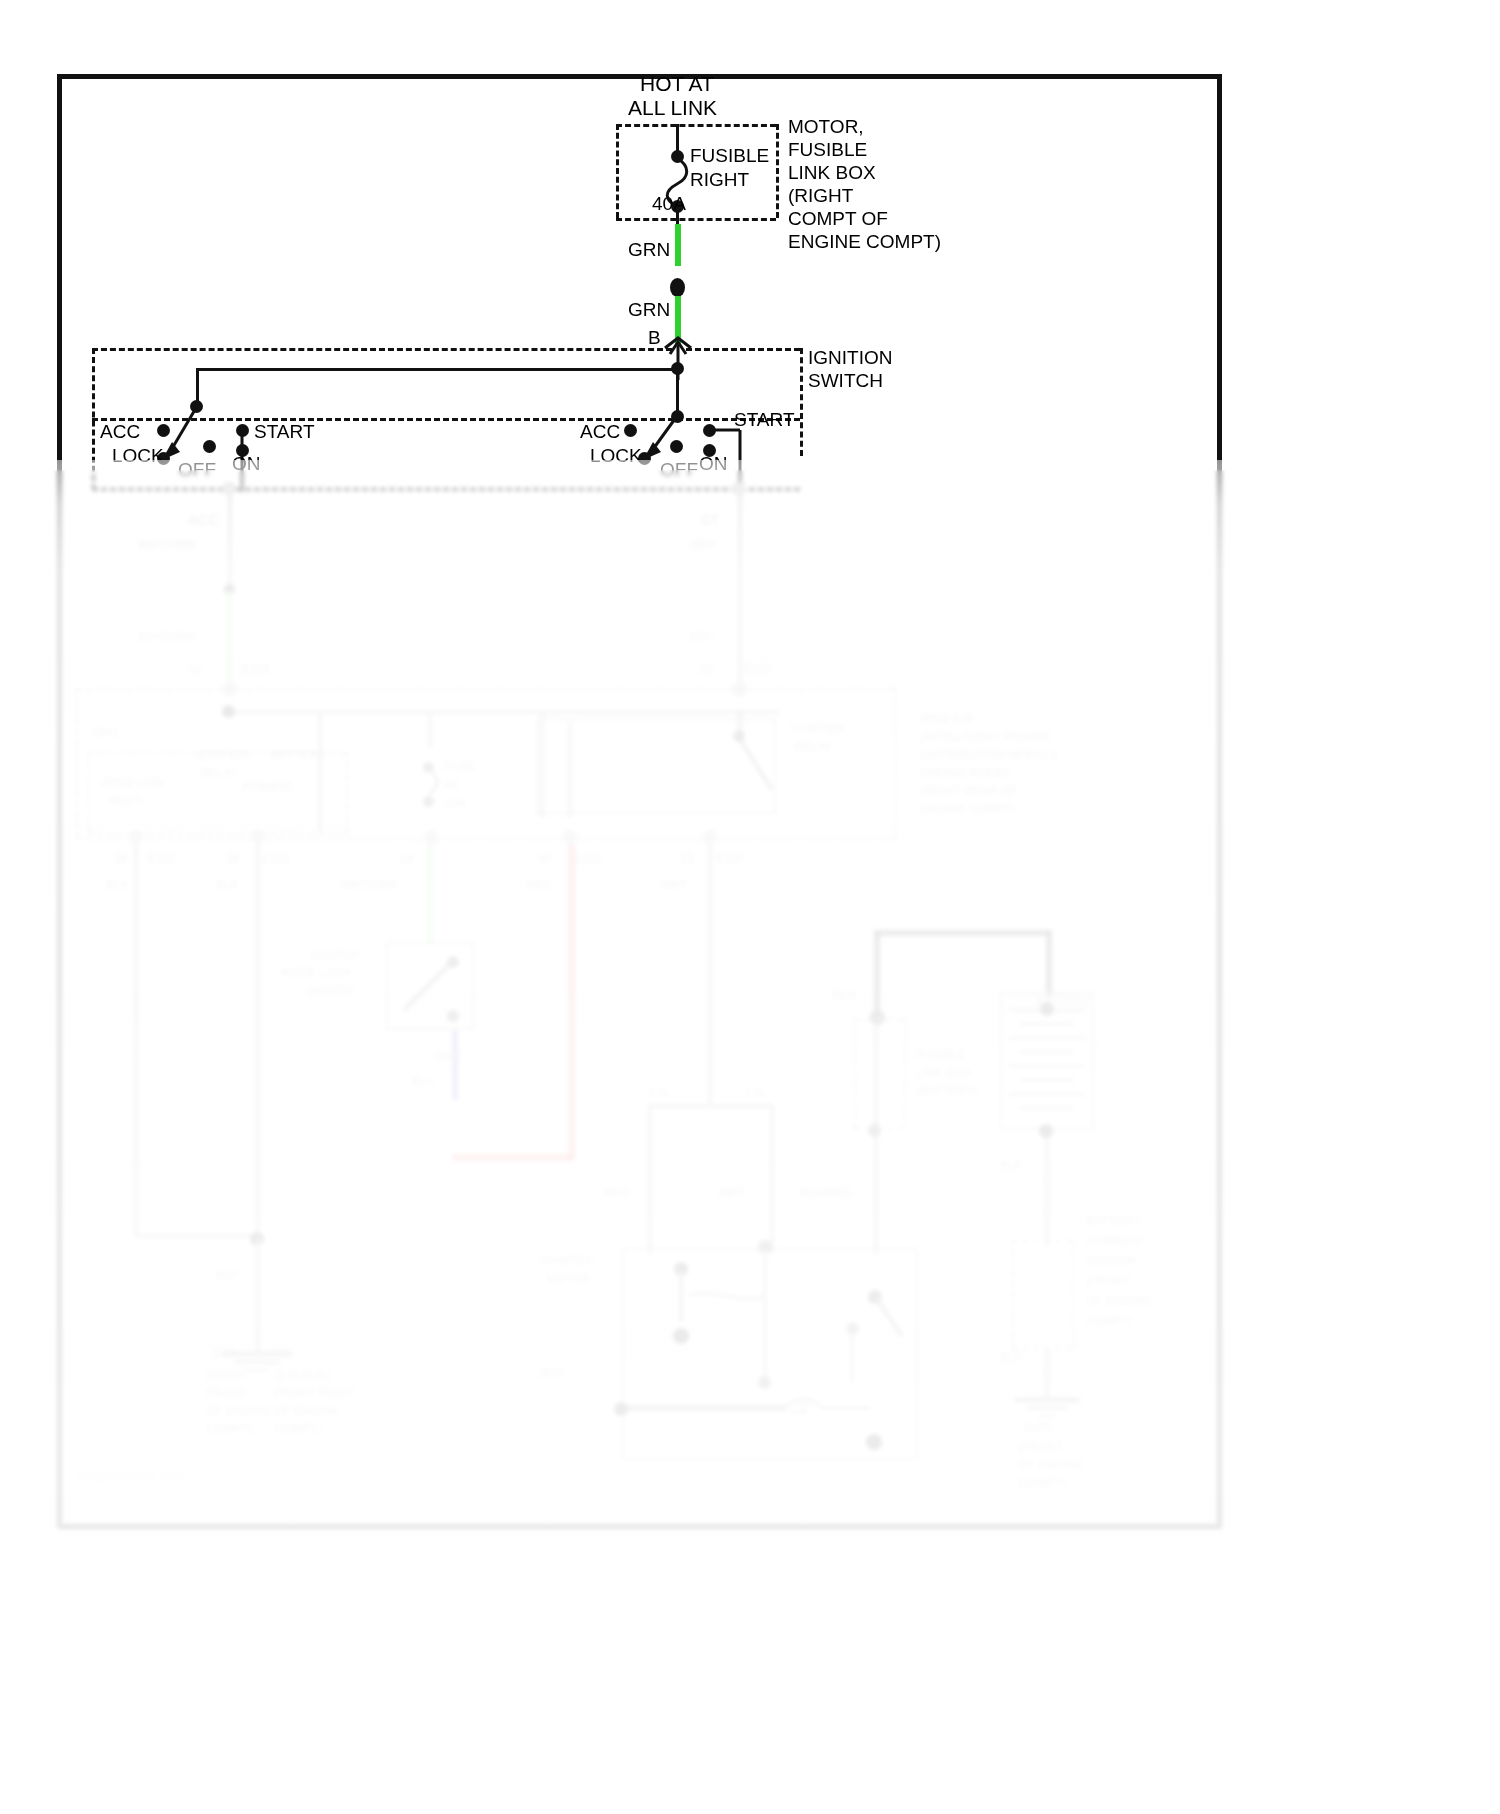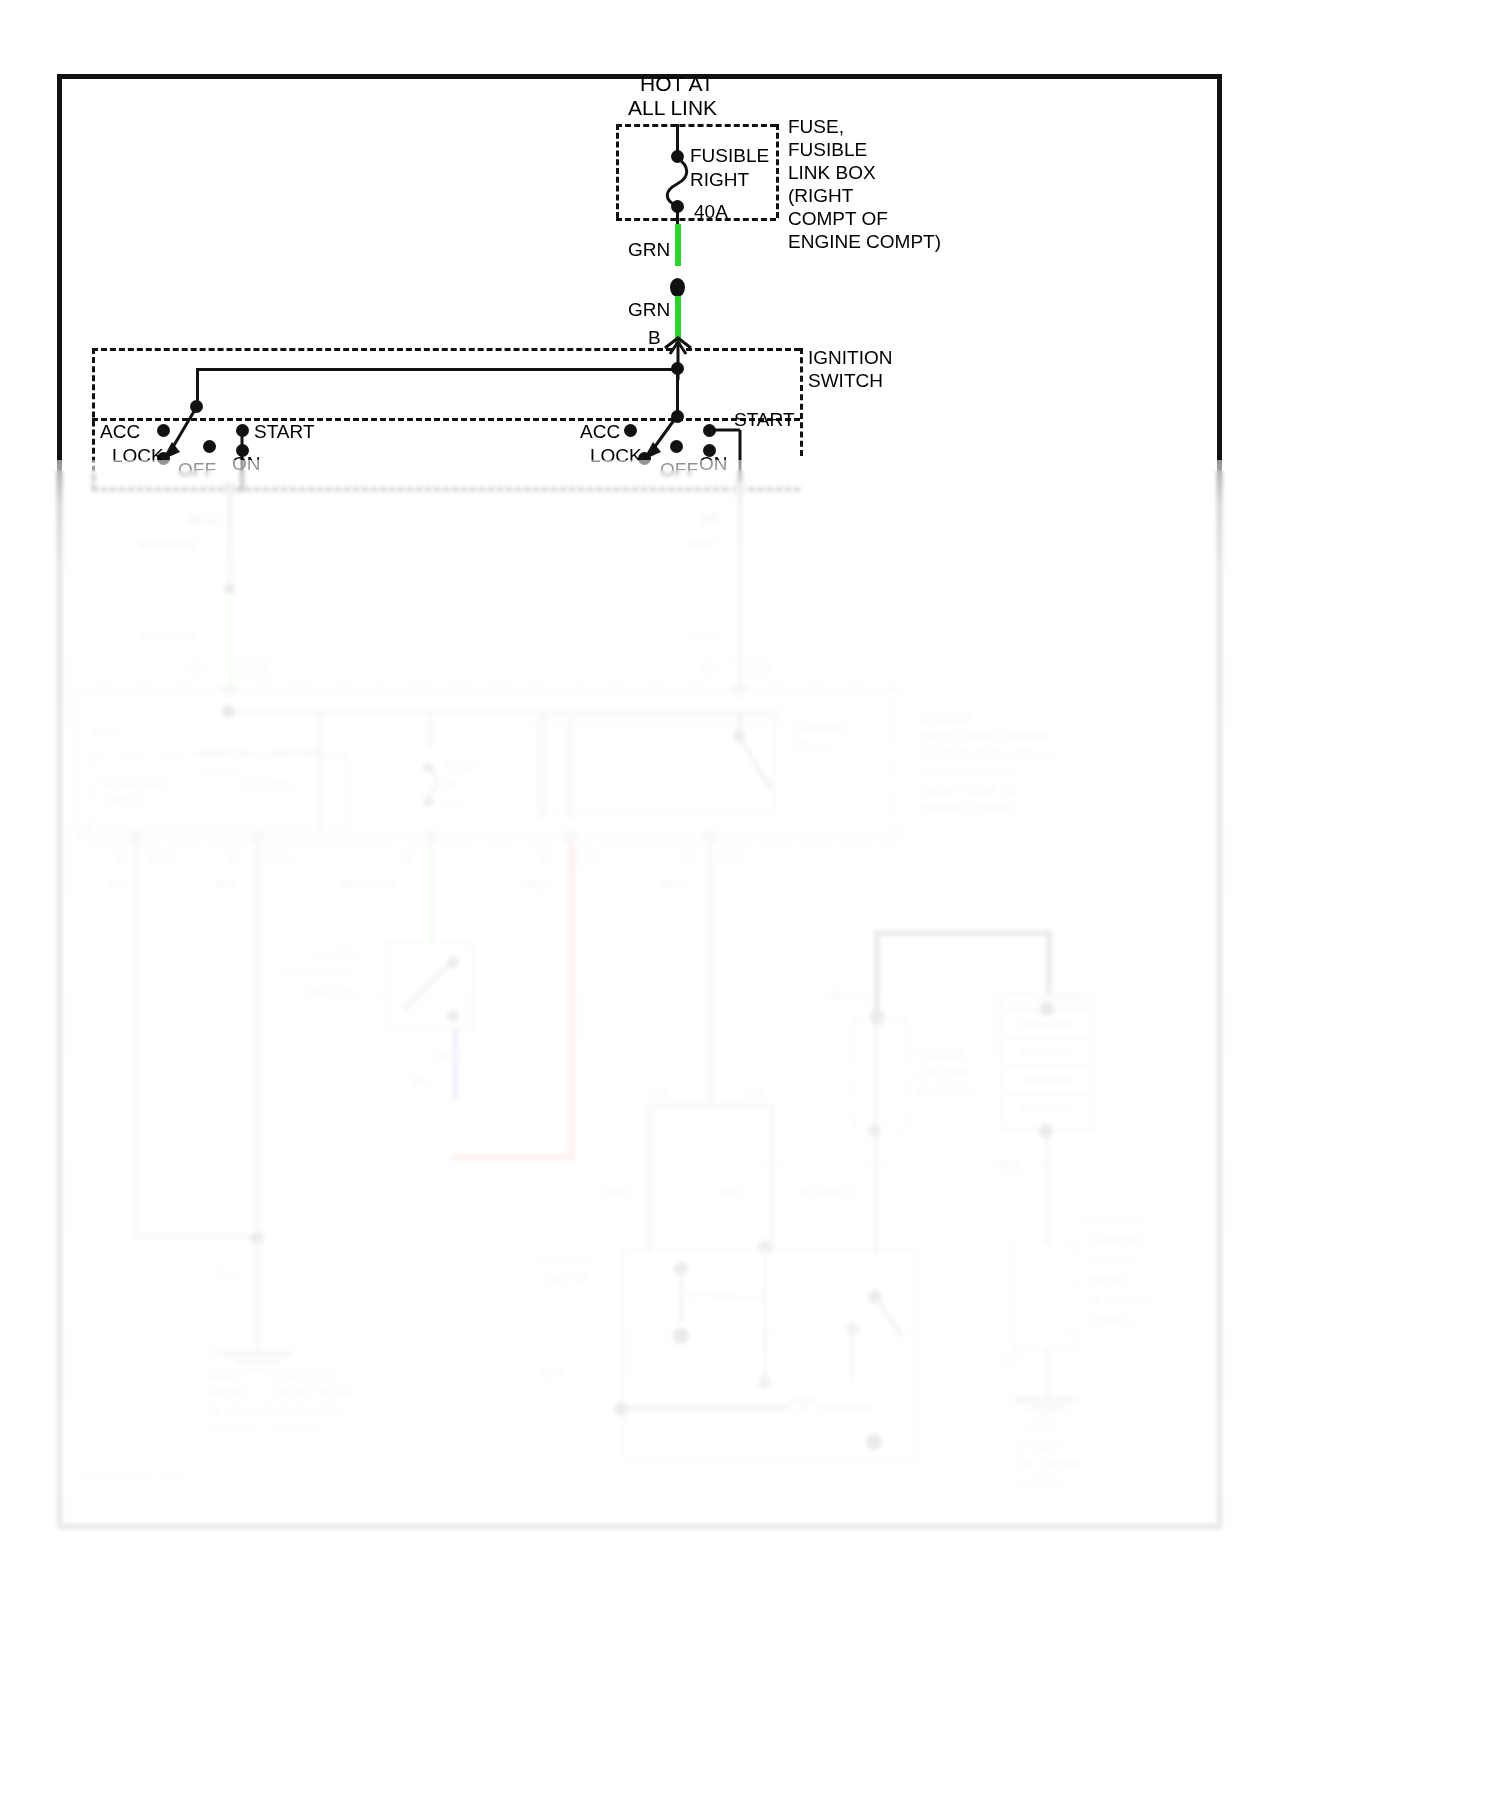--- a/index.html
+++ b/index.html
@@ -78,23 +78,23 @@
 
   <svg class="ov">
     <path d="M677,158 C690,166 690,177 677,184 C664,191 664,200 677,206" stroke="#111" stroke-width="3" fill="none"></path>
   </svg>
   <div class="dot md" style="left:671px;top:150px;"></div>
   <div class="dot md" style="left:671px;top:200px;"></div>
   <div class="wire v" style="left:676px;top:206px;height:20px;"></div>
 
   <div class="txt" style="left:690px;top:144px;">FUSIBLE</div>
   <div class="txt" style="left:690px;top:168px;">RIGHT</div>
-  <div class="txt" style="left:694px;top:192px;margin-top:8px;">40A</div>
-
-  <div class="txt" style="left:788px;top:115px;">FUSE,</div>
+  <div class="txt" style="left:652px;top:192px;">40A</div>
+
+  <div class="txt" style="left:788px;top:115px;">MOTOR,</div>
   <div class="txt" style="left:788px;top:138px;">FUSIBLE</div>
   <div class="txt" style="left:788px;top:161px;">LINK BOX</div>
   <div class="txt" style="left:788px;top:184px;">(RIGHT</div>
   <div class="txt" style="left:788px;top:207px;">COMPT OF</div>
   <div class="txt" style="left:788px;top:230px;">ENGINE COMPT)</div>
 
   <div class="wire v grn" style="left:675px;top:224px;height:42px;width:6px;"></div>
   <div class="dot lg" style="left:670px;top:278px;"></div>
   <div class="wire v grn" style="left:675px;top:296px;height:48px;width:6px;"></div>
 

